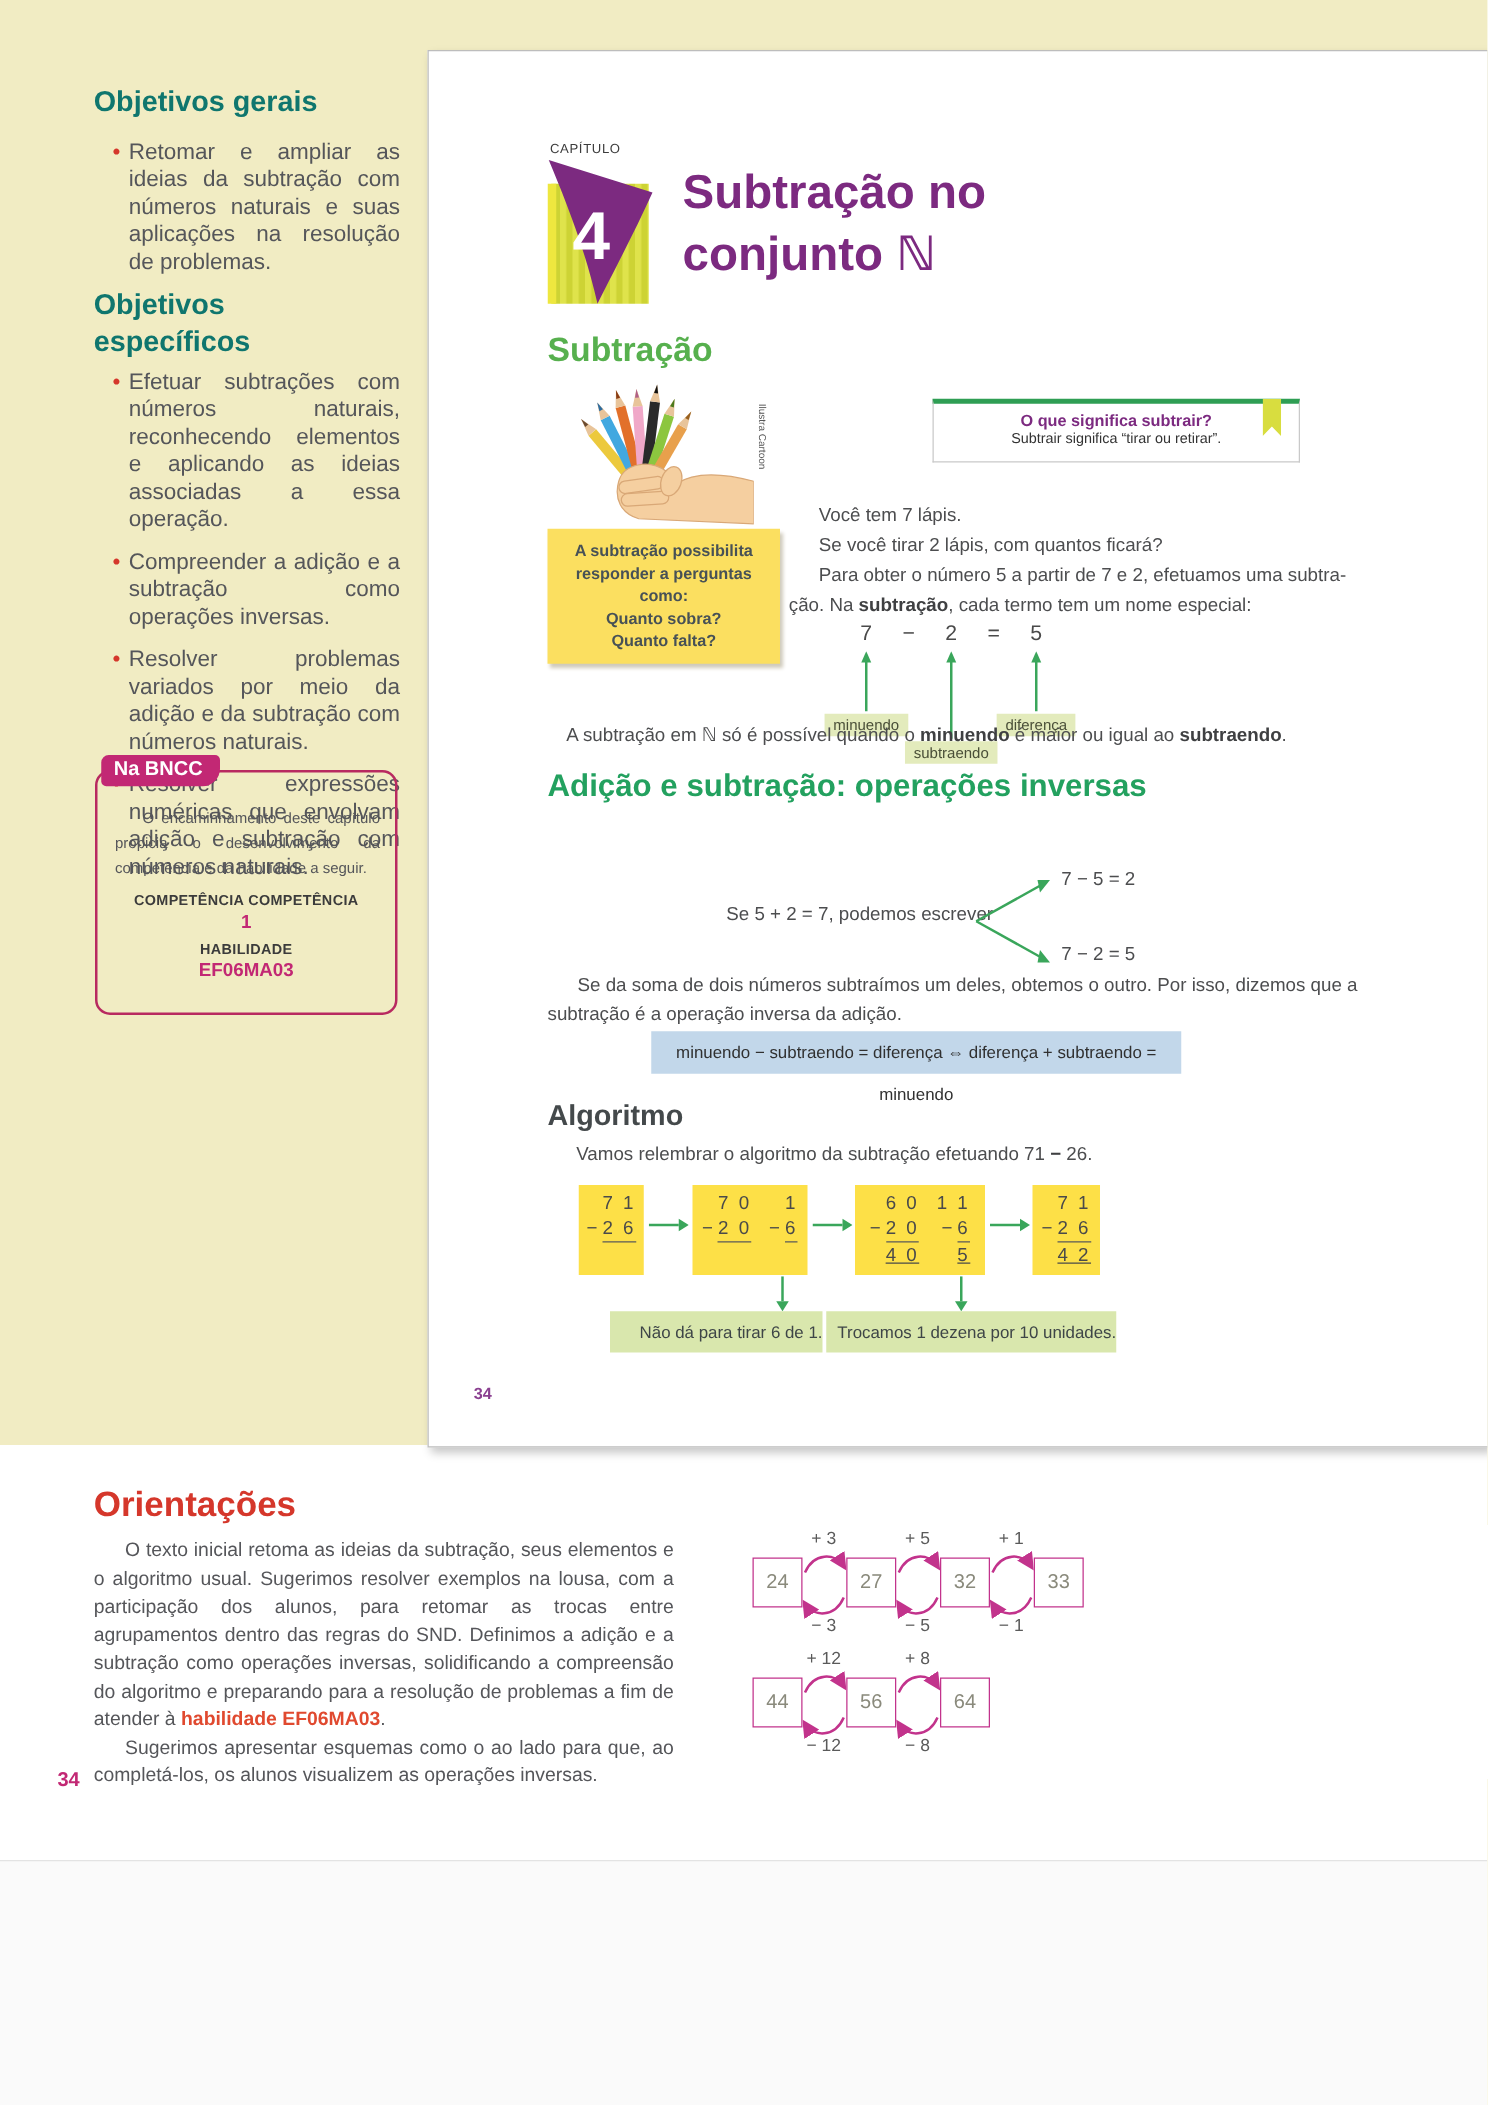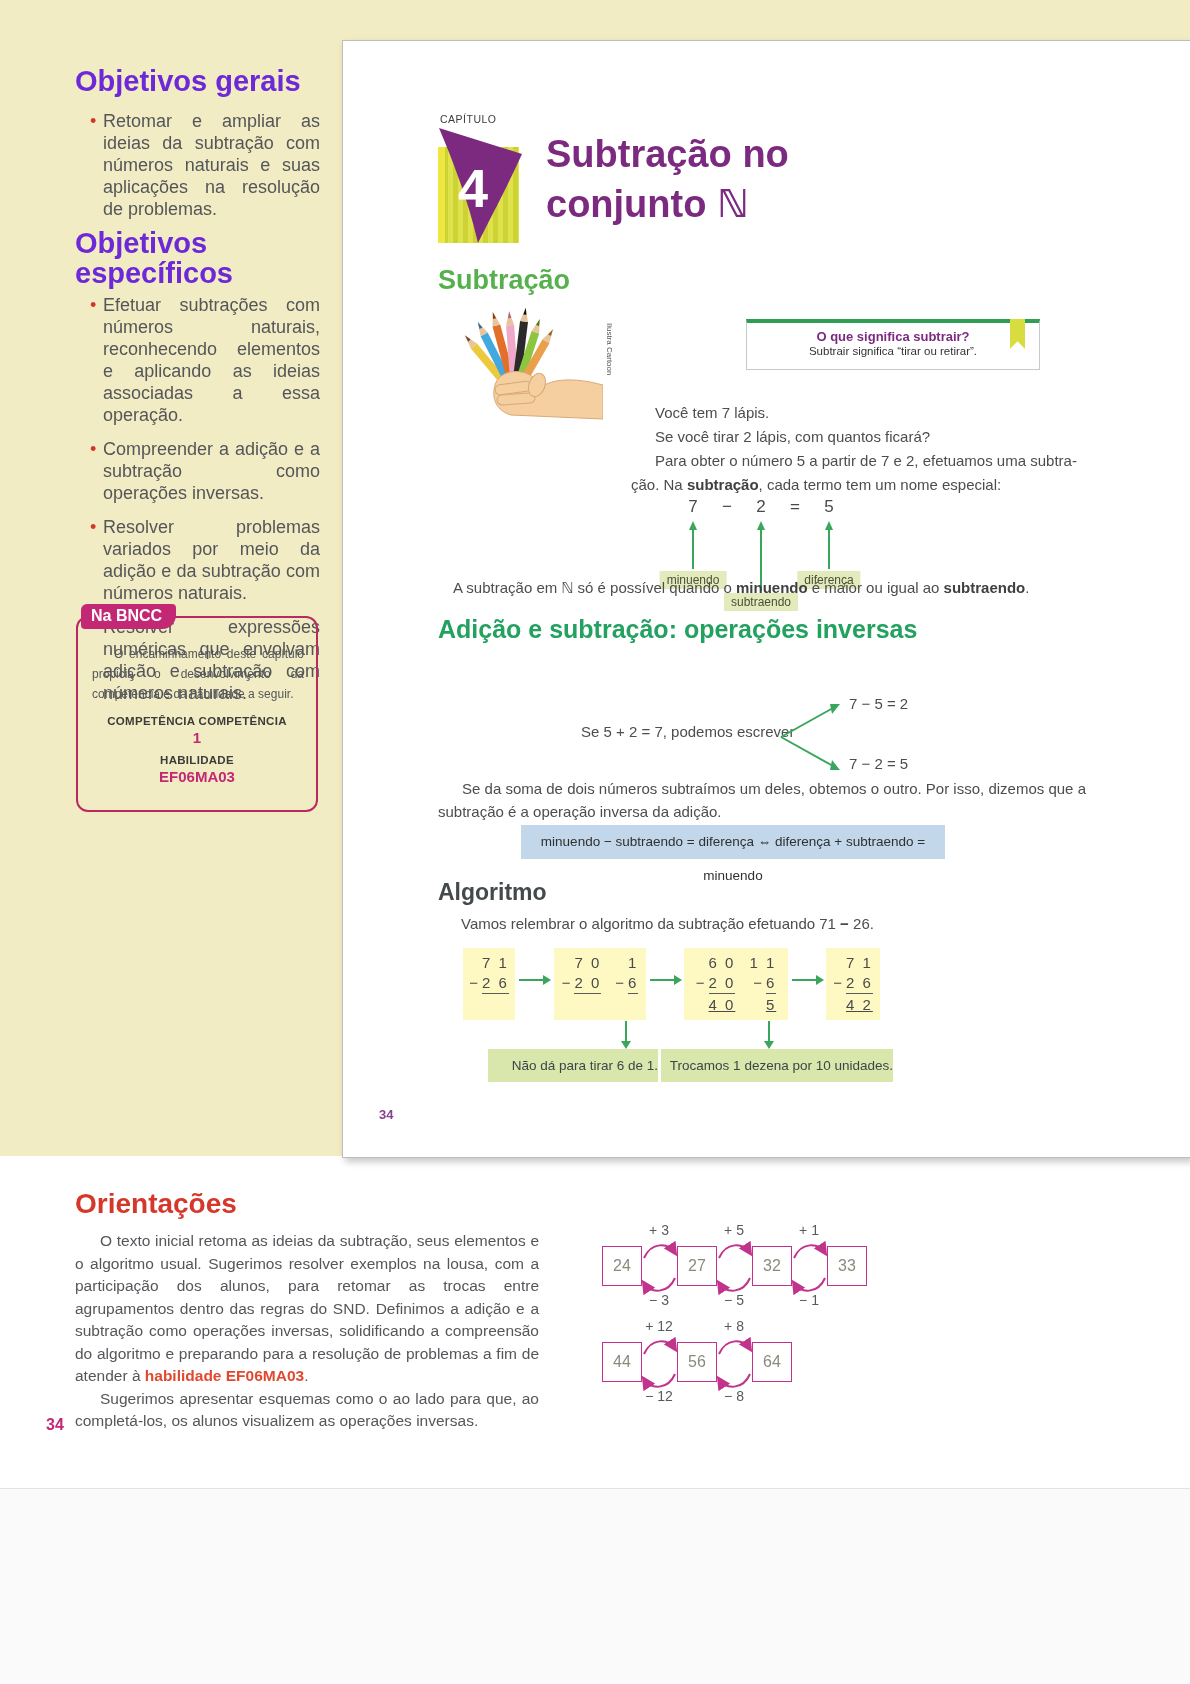--- a/index.html
+++ b/index.html
@@ -2,21 +2,21 @@
 <html><head>
 <meta charset="utf-8">
 <style>
   html,body{margin:0;padding:0;}
   .screen{position:relative;width:1190px;height:1684px;overflow:hidden;background:#ffffff;
           font-family:"Liberation Sans","DejaVu Sans",sans-serif;color:#4c4d4f;}
   .cream{position:absolute;left:0;top:0;width:1190px;height:1156px;background:#f1ecc3;}
   .footer-strip{position:absolute;left:0;top:1488px;width:1190px;height:196px;background:#fafafa;border-top:1px solid #e3e3e3;}
 
   
-  .sb-h{position:absolute;font-weight:bold;color:#6d28d9;font-size:29px;line-height:30px;}
+  .sb-h{position:absolute;font-weight:bold;color:#0f766e;font-size:23px;line-height:30px;}
   .sb-list{position:absolute;width:230px;margin:0;padding:0;list-style:none;}
   .sb-list li{position:relative;padding-left:13px;font-size:18px;line-height:22px;color:#55565a;margin-bottom:12px;text-align:justify;}
   .sb-list li::before{content:"•";position:absolute;left:0;top:0;color:#d5372b;}
   .bncc-box{position:absolute;left:76px;top:616px;width:238px;height:192px;border:2px solid #b82a60;border-radius:12px;}
   .bncc-badge{position:absolute;left:3px;top:-14px;background:#c22874;color:#fff;font-weight:bold;font-size:16px;
               padding:3px 14px 4px 10px;border-radius:6px 4px 14px 4px;}
   .bncc-body{margin:26px 12px 0 14px;font-size:12px;line-height:20px;color:#55565a;text-align:justify;text-indent:22px;}
   .bncc-mid{margin-top:11px;text-align:center;font-size:11.5px;font-weight:bold;color:#3b3b3b;letter-spacing:.3px;}
   .bncc-val{text-align:center;font-size:15px;font-weight:bold;color:#c22874;margin-top:2px;}
 
@@ -50,21 +50,21 @@
   .note-line{position:absolute;left:110px;top:538px;font-size:15px;color:#4c4d4f;white-space:nowrap;}
 
   .inv-diagram{position:absolute;left:238px;top:652px;width:360px;height:92px;font-size:15px;color:#4c4d4f;}
   .inv-intro{position:absolute;left:0;top:30px;}
   .inv-eq{position:absolute;left:268px;white-space:nowrap;}
   .p-inverse{position:absolute;left:95px;top:736px;width:648px;margin:0;font-size:15px;line-height:23px;text-align:justify;text-indent:24px;color:#4c4d4f;}
   .blue-box{position:absolute;left:178px;top:784px;width:424px;height:34px;background:#c2d7ea;
             text-align:center;line-height:34px;font-size:13.5px;color:#303030;}
   .algo-intro{position:absolute;left:118px;top:874px;font-size:15px;color:#4c4d4f;}
 
-  .algo-step{position:absolute;top:907px;height:72px;background:#fef9c3;display:flex;gap:14px;justify-content:center;
+  .algo-step{position:absolute;top:907px;height:72px;background:#fde047;display:flex;gap:14px;justify-content:center;
              padding:6px 6px 0 6px;box-sizing:border-box;}
   .acol{display:flex;flex-direction:column;align-items:flex-end;font-size:15px;color:#4a4a4a;letter-spacing:2px;}
   .a-top{height:20px;}
   .a-mid{display:flex;align-items:flex-start;}
   .a-minus{letter-spacing:0;margin-right:4px;}
   .a-sub{border-bottom:1.5px solid #5a5a5a;padding-bottom:2px;}
   .a-res{height:20px;margin-top:2px;text-decoration:underline;}
   .h-arrow{position:absolute;top:932px;}
   .d-arrow{position:absolute;}
   .algo-note{position:absolute;top:1008px;height:33px;background:#d9e7ad;text-align:right;line-height:33px;
@@ -175,20 +175,26 @@
             <polygon points="60.4,19 63.6,19 62,12" fill="#97601f"></polygon>
           </g>
       </g>
       <path d="M150,78 C120,70 100,72 88,80 L80,70 C66,60 46,64 42,78 C38,92 44,104 58,108 L150,112 Z" fill="#f5cfa0" stroke="#d9a877" stroke-width="1"></path>
       <rect x="42" y="76" width="36" height="10" rx="5" fill="#f5cfa0" stroke="#d9a877" stroke-width="1" transform="rotate(-8 60 81)"></rect>
       <rect x="44" y="87" width="38" height="10" rx="5" fill="#f5cfa0" stroke="#d9a877" stroke-width="1" transform="rotate(-4 63 92)"></rect>
       <ellipse cx="84" cy="78" rx="8" ry="12" fill="#f5cfa0" stroke="#d9a877" stroke-width="1" transform="rotate(20 84 78)"></ellipse>
     </svg>
     <div class="img-credit">Ilustra Cartoon</div>
 
+    <div class="yellow-box">
+      <div>A subtração possibilita</div>
+      <div>responder a perguntas como:</div>
+      <div>Quanto sobra?</div>
+      <div>Quanto falta?</div>
+    </div>
 
     <div class="info-box">
       <div class="info-ribbon"></div>
       <div class="info-title">O que significa subtrair?</div>
       <div class="info-body">Subtrair significa “tirar ou retirar”.</div>
     </div>
 
     <div class="lead-block">
       <p class="ind">Você tem 7 lápis.</p>
       <p class="ind">Se você tirar 2 lápis, com quantos ficará?</p>

